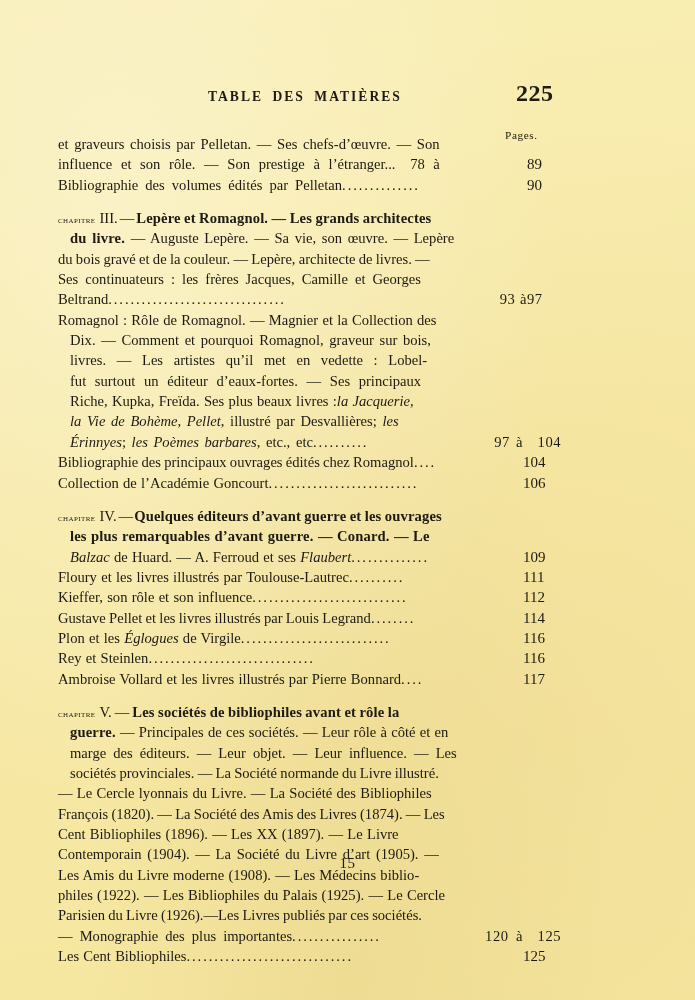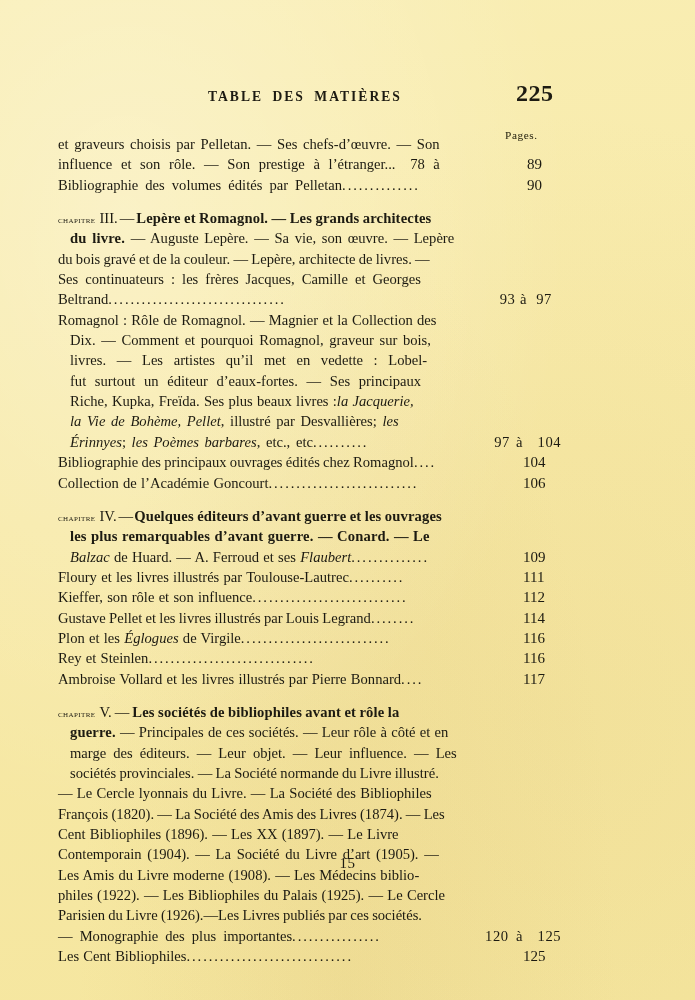--- a/index.html
+++ b/index.html
@@ -192,21 +192,21 @@
         <span class="bold">du livre.</span><span> — Auguste Lepère. — Sa vie, son œuvre. — Lepère</span>
       </div>
       <div class="ln ws0">
         <span class="txt">du bois gravé et de la couleur. — Lepère, architecte de livres. —</span>
       </div>
       <div class="ln ws3">
         <span class="txt">Ses continuateurs : les frères Jacques, Camille et Georges</span>
       </div>
       <div class="ln ws1">
         <span class="txt">Beltrand</span><span class="leader">................................</span>
-        <span class="folio-wide"><span>93 à</span><span style="display:inline-block;width:34px;text-align:center">97</span></span>
+        <span class="folio-wide"><span>93 à</span><span style="display:inline-block;width:34px;text-align:left">97</span></span>
       </div>
 
       <div class="ln ws1">
         <span class="txt">Romagnol : Rôle de Romagnol. — Magnier et la Collection des</span>
       </div>
       <div class="ln ws2 ind1">
         <span class="txt">Dix. — Comment et pourquoi Romagnol, graveur sur bois,</span>
       </div>
       <div class="ln ws5 ind1">
         <span class="txt">livres. — Les artistes qu’il met en vedette : Lobel-</span>

